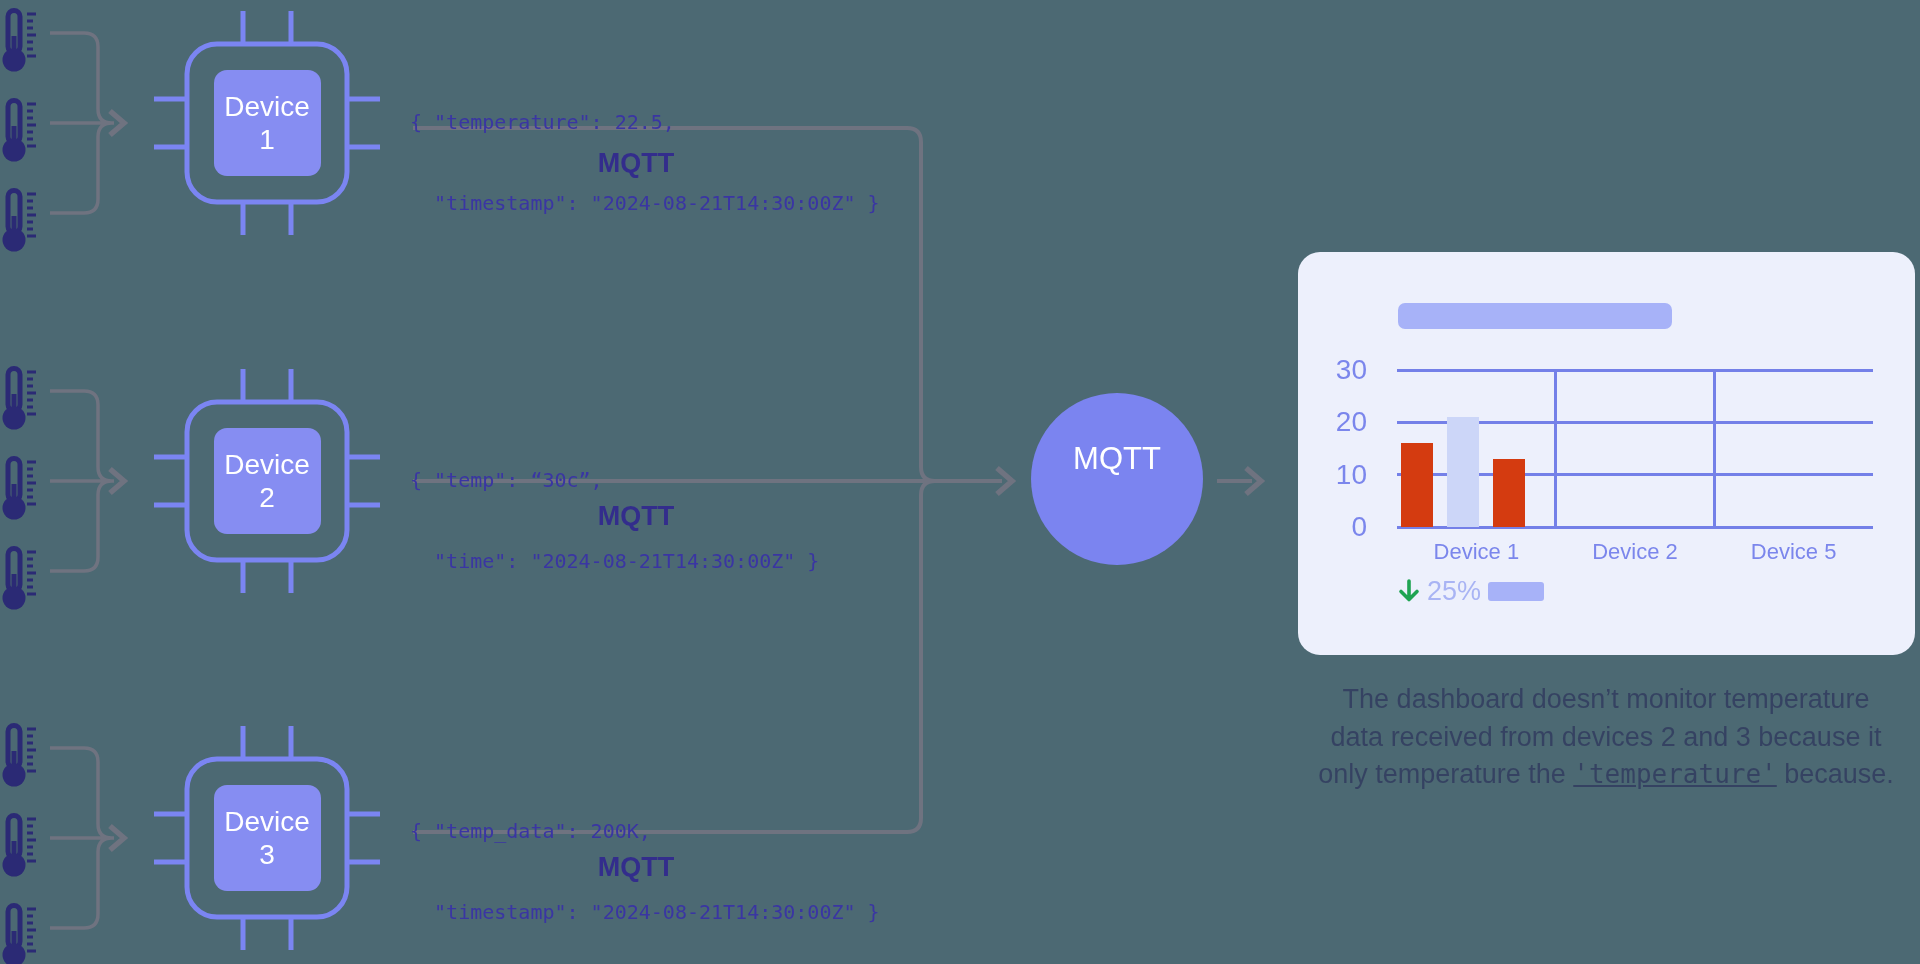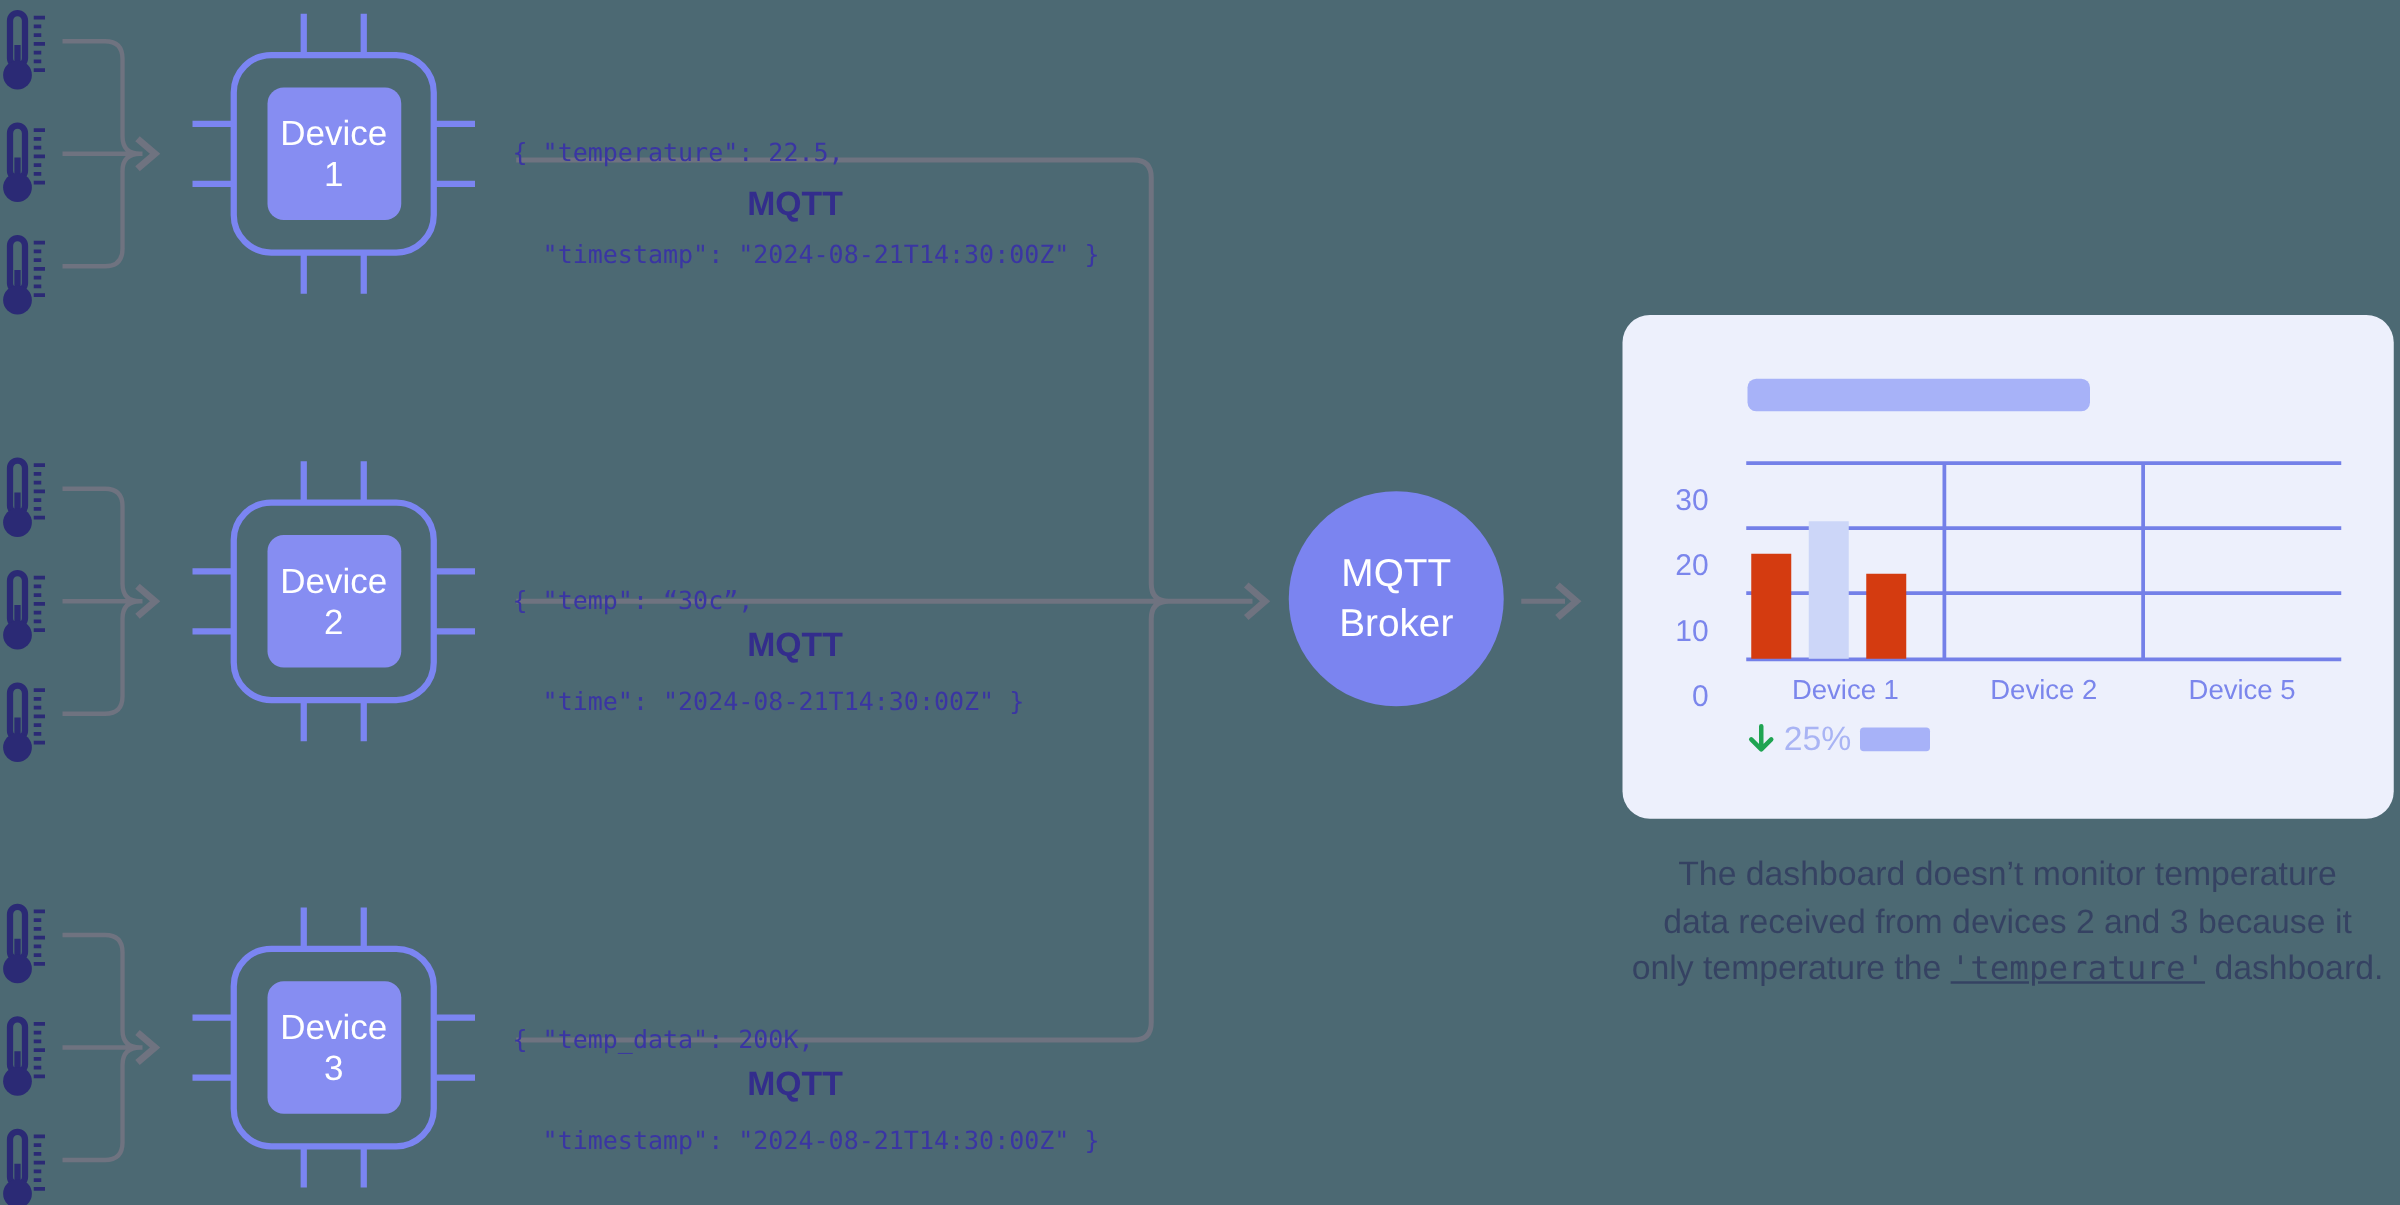--- a/index.html
+++ b/index.html
@@ -37,21 +37,21 @@
   }
   .titlebar{
     position:absolute;left:100px;top:51px;width:274px;height:26px;
     border-radius:7px;background:var(--accent-periwinkle,#a7b2f8);
   }
   .plot{position:absolute;left:99px;top:118px;width:476px;height:157px;}
   .grid-h{position:absolute;left:0;right:0;height:3px;background:var(--chart-grid,#7480e8);}
   .grid-v{position:absolute;top:0;bottom:0;width:3px;background:var(--chart-grid,#7480e8);}
   .ytick{
     position:absolute;right:calc(100% + 30px);transform:translateY(-50%);
-    color:var(--chart-label,#7b86ec);font-size:24px;margin-top:31px;
+    color:var(--chart-label,#7b86ec);font-size:28px;
   }
   .xtick{
     position:absolute;top:calc(100% + 12px);width:140px;text-align:center;
     color:var(--chart-label,#7b86ec);font-size:22px;
   }
   .bar{position:absolute;bottom:0;width:32px;}
   .stat{
     position:absolute;left:100px;top:324px;height:30px;
     display:flex;align-items:center;gap:7px;text-align:center;
   }
@@ -150,21 +150,20 @@
     <div>{ "temp_data": 200K,</div>
     <div>  "timestamp": "2024-08-21T14:30:00Z" }</div>
   </div>
 
   <div class="abs mqtt-label" style="left:436px;top:148px;">MQTT</div>
   <div class="abs mqtt-label" style="left:436px;top:501px;">MQTT</div>
   <div class="abs mqtt-label" style="left:436px;top:852px;">MQTT</div>
 
   <div class="abs broker-label" style="left:1017px;top:439px;">
     <div>MQTT</div>
-    <div>Broker</div>
   </div>
 
   <div class="card">
     <div class="titlebar"></div>
     <div class="plot">
         <div class="grid-h" style="top: 155.5px;"></div>
         <div class="ytick" style="top: 157px;">0</div>
         <div class="grid-h" style="top: 103.167px;"></div>
         <div class="ytick" style="top: 104.667px;">10</div>
         <div class="grid-h" style="top: 50.8333px;"></div>
@@ -185,16 +184,16 @@
         <path d="M11 3 V21 M3 13.5 L11 21.5 L19 13.5" fill="none" stroke="var(--stat-green)" stroke-width="3.6" stroke-linecap="round" stroke-linejoin="round"></path>
       </svg>
       <span class="stat-value">25%</span>
       <span class="stat-rect"></span>
     </div>
   </div>
 
   <div class="caption">
     <div>The dashboard doesn’t monitor temperature</div>
     <div>data received from devices 2 and 3 because it</div>
-    <div><span>only temperature the </span><span class="code">'temperature'</span><span> dashboard.</span></div>
+    <div><span>only temperature the </span><span class="code">'temperature'</span><span> because.</span></div>
   </div>
 
 </div>
 
 </body></html>

